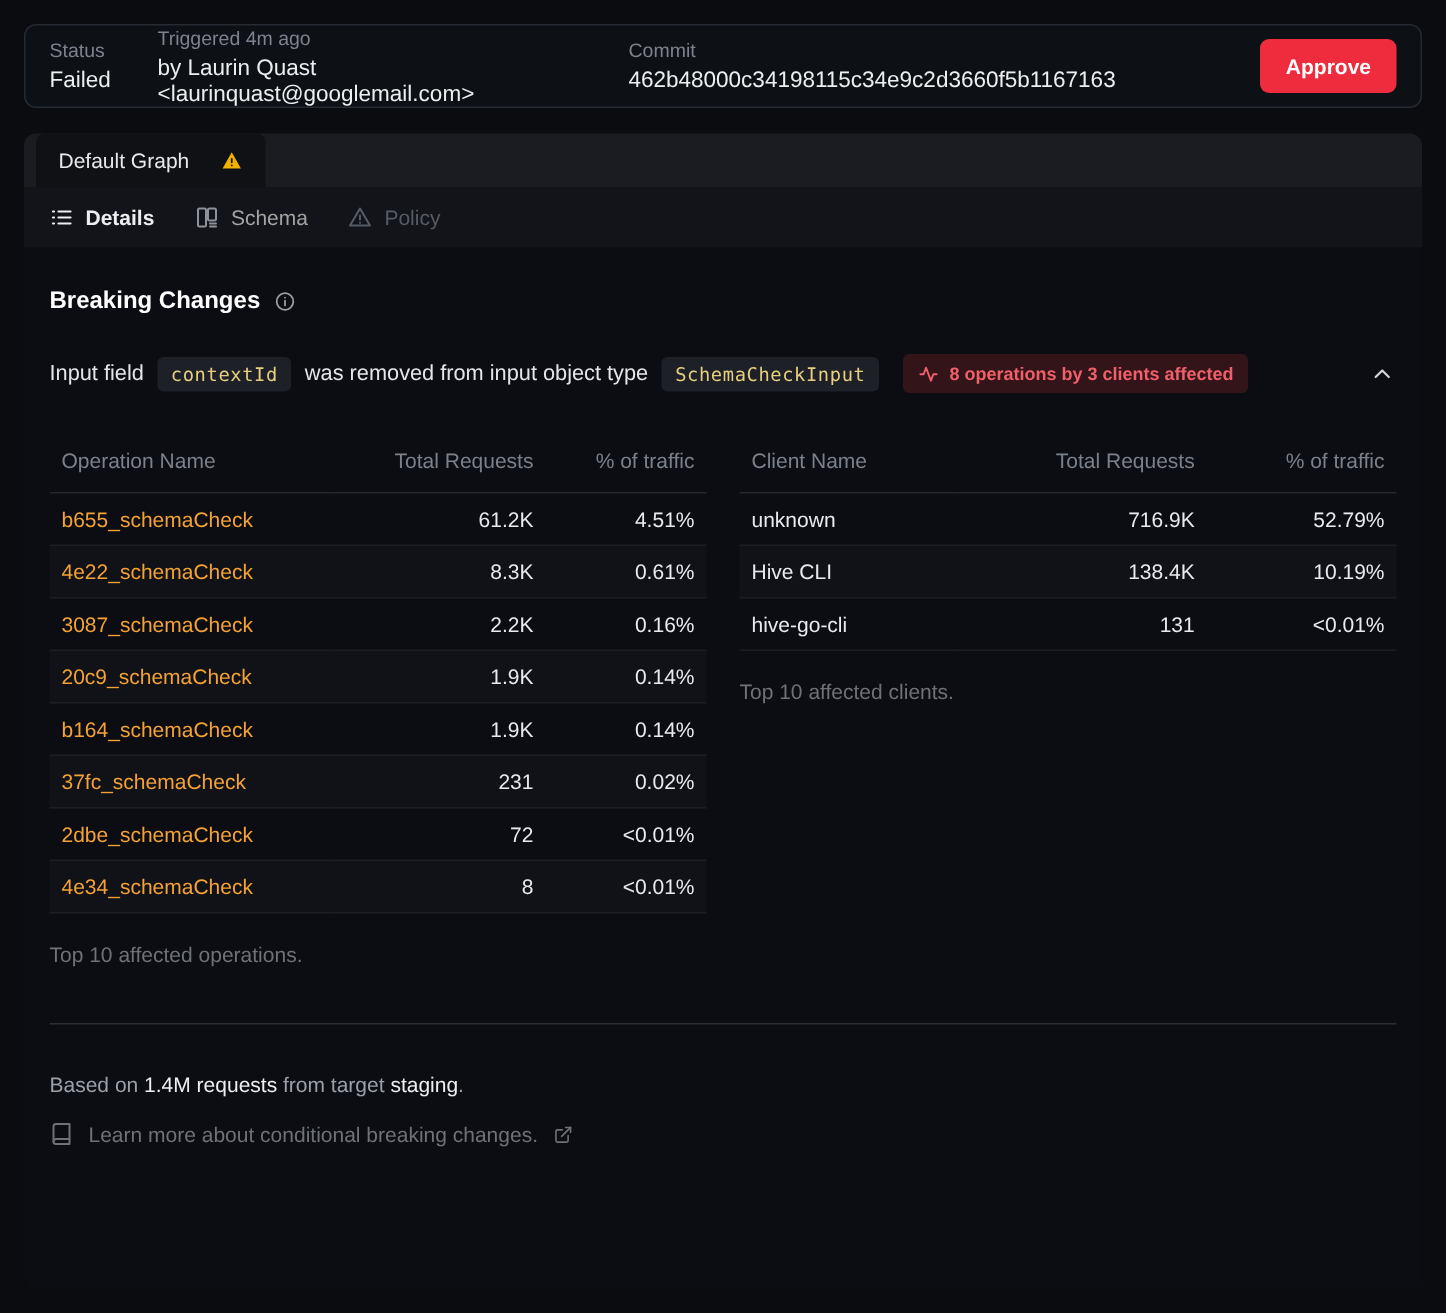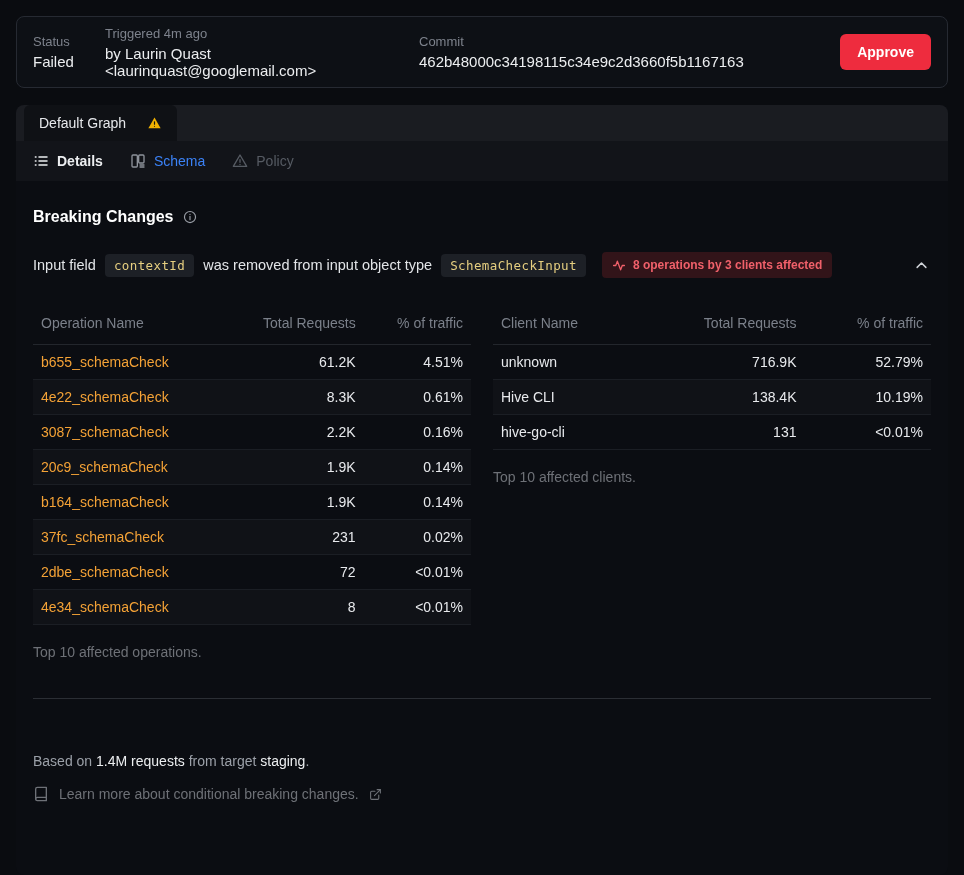--- a/index.html
+++ b/index.html
@@ -6,21 +6,21 @@
   html,body { width: 964px; height: 875px; }
   body {
     background: #0a0c10;
     font-family: "Liberation Sans", sans-serif;
     padding: 16px;
     color: #e8eaed;
     overflow: hidden;
   }
   
   .header-card {
-    height: 72px;
+    height: 56px;
     background: #0d1015;
     border: 1px solid #262a32;
     border-radius: 8px;
     display: flex;
     align-items: center;
     padding: 0 16px;
     margin-bottom: 17px;
   }
   .hc-col { display: flex; flex-direction: column; gap: 4px; }
   .hc-label { font-size: 13px; color: #7d828c; }
@@ -64,21 +64,21 @@
     height: 40px;
     background: #121419;
     display: flex;
     align-items: center;
     padding: 0 17px;
     gap: 27px;
   }
   .subtab { display: flex; align-items: center; gap: 8px; font-size: 14px; cursor: pointer; }
   .subtab.active { color: #eceef0; font-weight: bold; }
   .subtab.active svg { stroke: #eceef0; }
-  .subtab.muted { color: #3b82f6; }
+  .subtab.muted { color: #a3a3a3; }
   .subtab.muted svg { stroke: #8d929a; }
   .subtab.dim { color: #565b63; }
   .subtab.dim svg { stroke: #565b63; }
   
   .content {
     background: #0b0d12;
     border-radius: 0 0 8px 8px;
     padding: 0 17px 20px;
     height: 694px;
   }
@@ -158,21 +158,21 @@
   
   .see-note {
     text-align: right;
     font-size: 13.5px;
     color: #d7dade;
     margin-top: 22px;
   }
   .see-note .link { color: #f4a236; cursor: pointer; }
   .divider { border: none; border-top: 1px solid #2b2e34; margin-top: 38px; }
   .footer-text {
-    margin-top: 52px;
+    margin-top: 30px;
     font-size: 14px;
     color: #9ba0a8;
     line-height: 20px;
   }
   .footer-text .em { color: #eceef0; }
   .learn-row {
     margin-top: 15px;
     display: flex;
     align-items: center;
     gap: 10px;

